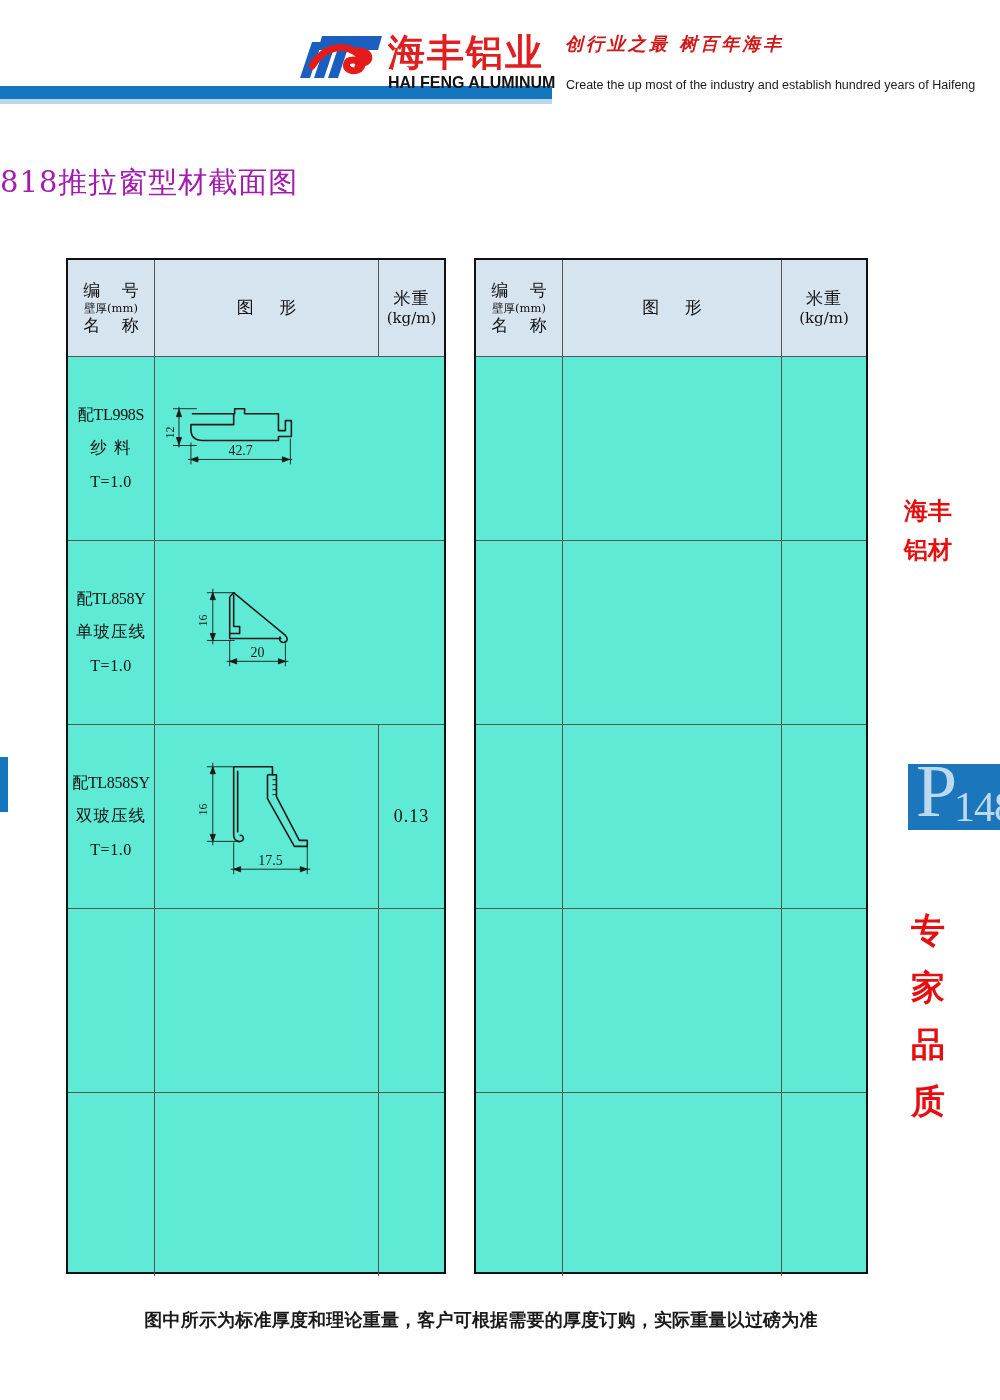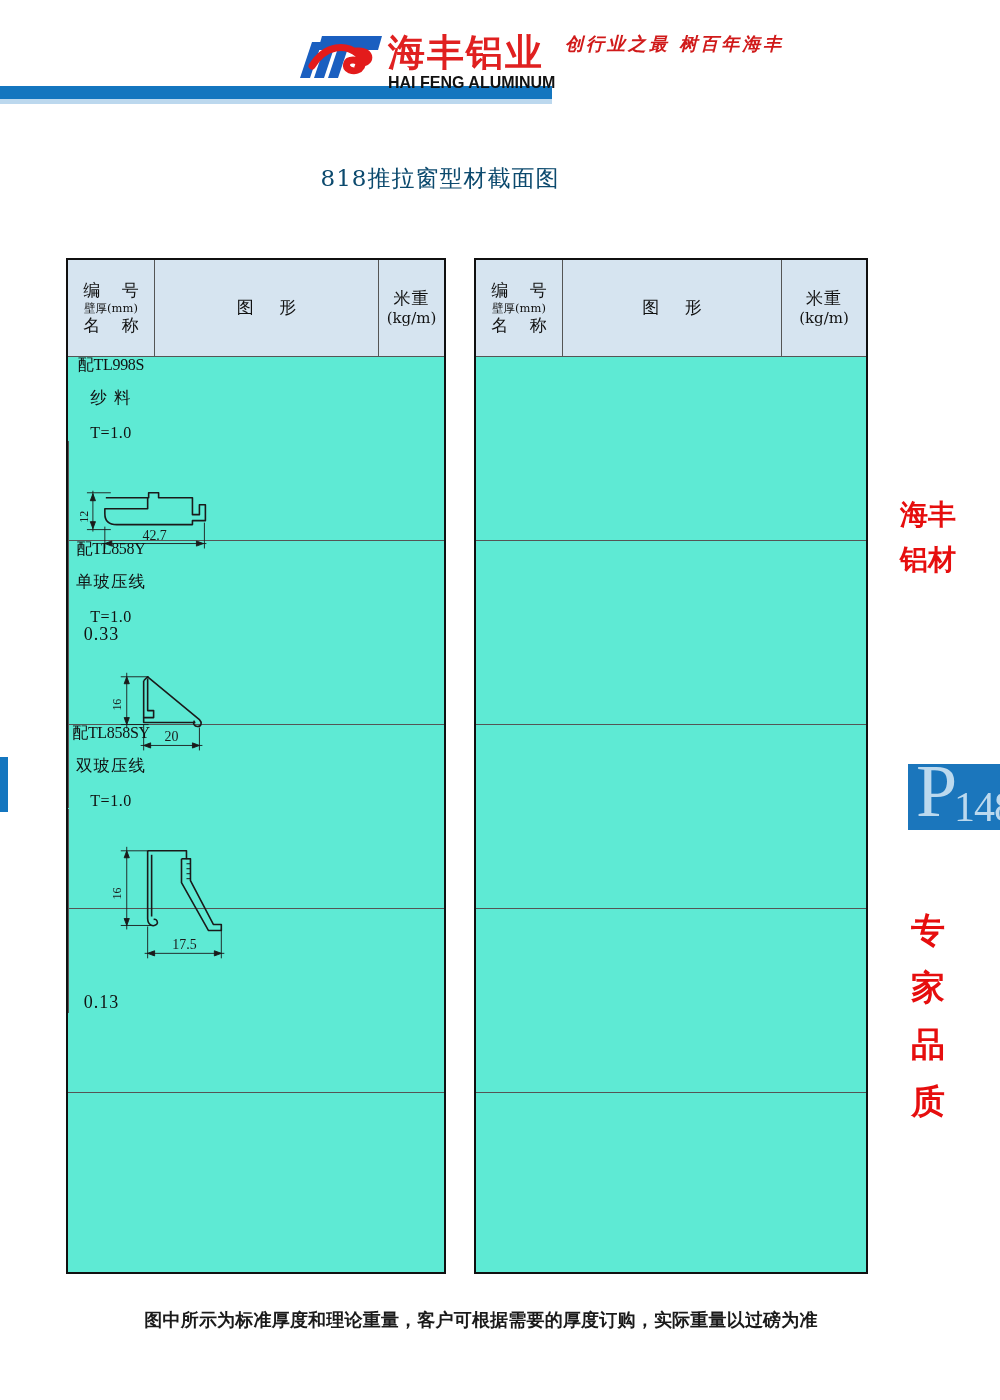--- a/index.html
+++ b/index.html
@@ -88,44 +88,43 @@
     font-size: 12.5px;
     color: #1a1a1a;
     white-space: nowrap;
   }
 
   
   .page-title {
     position: absolute;
     left: 0; top: 163px;
     width: 880px;
-    text-align: center;
     font-family: "DejaVu Serif", serif;
-    font-size: 23px;
-    color: #0c4a6e;
+    font-size: 29px;
+    color: #a21caf;
     letter-spacing: 1px;
   }
 
   
   .tbl {
     position: absolute;
     top: 258px;
     border: 2px solid #101010;
     box-sizing: border-box;
     background: #5eead4;
   }
   .tbl-left  { left: 66px;  width: 380px; height: 1016px; }
   .tbl-right { left: 474px; width: 394px; height: 1016px; }
 
   .row {
     display: flex;
     box-sizing: border-box;
     width: 100%;
   }
-  .row + .row { border-top: 1px solid #555; flex-direction: column; }
+  .row + .row { border-top: 1px solid #555; }
 
   .hdr-row { background: #d6e4f0; height: 96px; }
   .data-row { height: 184px; }
 
   .cell {
     box-sizing: border-box;
     position: relative;
     display: flex;
     align-items: center;
     justify-content: center;
@@ -188,21 +187,21 @@
 
   .fig-holder { width: 100%; height: 100%; }
   .fig-holder svg { display: block; width: 100%; height: 100%; }
 
   
   .side-top {
     position: absolute;
     left: 900px; top: 492px;
     width: 56px;
     font-family: "DejaVu Sans", sans-serif;
-    font-size: 28px;
+    font-size: 24px;
     font-weight: bold;
     color: #e60e0e;
     text-align: center;
     line-height: 1.62;
   }
   .side-bottom {
     position: absolute;
     left: 900px; top: 902px;
     width: 56px;
     font-family: "DejaVu Sans", sans-serif;
@@ -271,20 +270,21 @@
       <polygon points="32,46 44,10 54,10 42,46" fill="#1a5fc0"></polygon>
       <polygon points="26,4 86,4 82,18 22,18" fill="#1a5fc0"></polygon>
       <path d="M16,34 C30,12 50,12 62,22 C72,30 64,42 54,38 C48,35 50,28 57,28 C62,28 64,32 62,35" fill="none" stroke="#e31b1b" stroke-width="7" stroke-linecap="round"></path>
       <path d="M58,16 C70,14 78,20 76,28 C74,34 66,36 62,32" fill="#e31b1b"></path>
     </svg>
     <div class="logo-cn">海丰铝业</div>
     <div class="logo-en">HAI FENG ALUMINUM</div>
   </div>
 
   <div class="slogan-cn">创行业之最  树百年海丰</div>
+  <div class="slogan-en">Create the up most of the industry and establish hundred years of Haifeng</div>
 </div>
 
 <div class="page-title">818推拉窗型材截面图</div>
 
 <div class="tbl tbl-left">
 
   <div class="row hdr-row">
     <div class="cell c-name">
       <div class="hdr-text">
         <div class="hdr-l1">编 号</div>
@@ -331,23 +331,20 @@
           <g stroke="#1a1a1a" stroke-width="0.9" fill="#1a1a1a">
             <line x1="33" y1="103" x2="138" y2="103"></line>
             <polygon points="36,103 43,100.4 43,105.6"></polygon>
             <polygon points="135,103 128,100.4 128,105.6"></polygon>
             <line x1="36" y1="86" x2="36" y2="108"></line>
             <line x1="136" y1="82" x2="136" y2="108"></line>
           </g>
           <text x="86" y="99" text-anchor="middle" font-family="Liberation Serif, serif" font-size="14" fill="#1a1a1a">42.7</text>
         </svg>
       </div>
-    </div>
-    <div class="cell c-wt">
-      <span class="wt-val">0.33</span>
     </div>
   </div>
 
   <div class="row data-row">
     <div class="cell c-name">
       <div class="name-stack">
         <div class="nm-code">配TL858Y</div>
         <div class="nm-cn">单玻压线</div>
         <div class="nm-t">T=1.0</div>
       </div>

